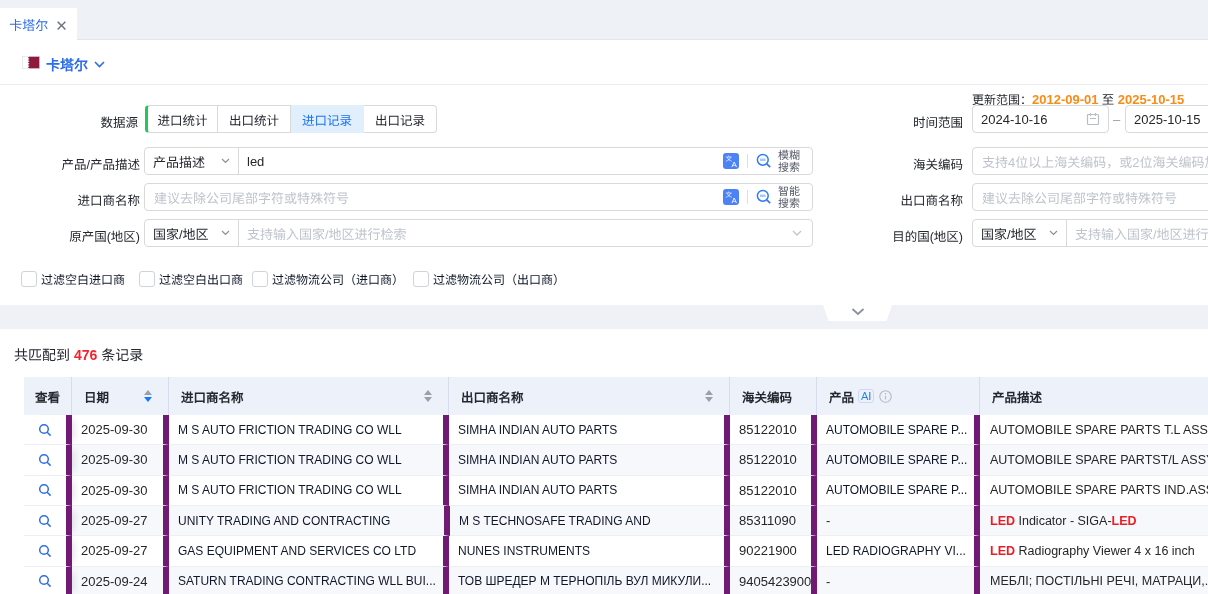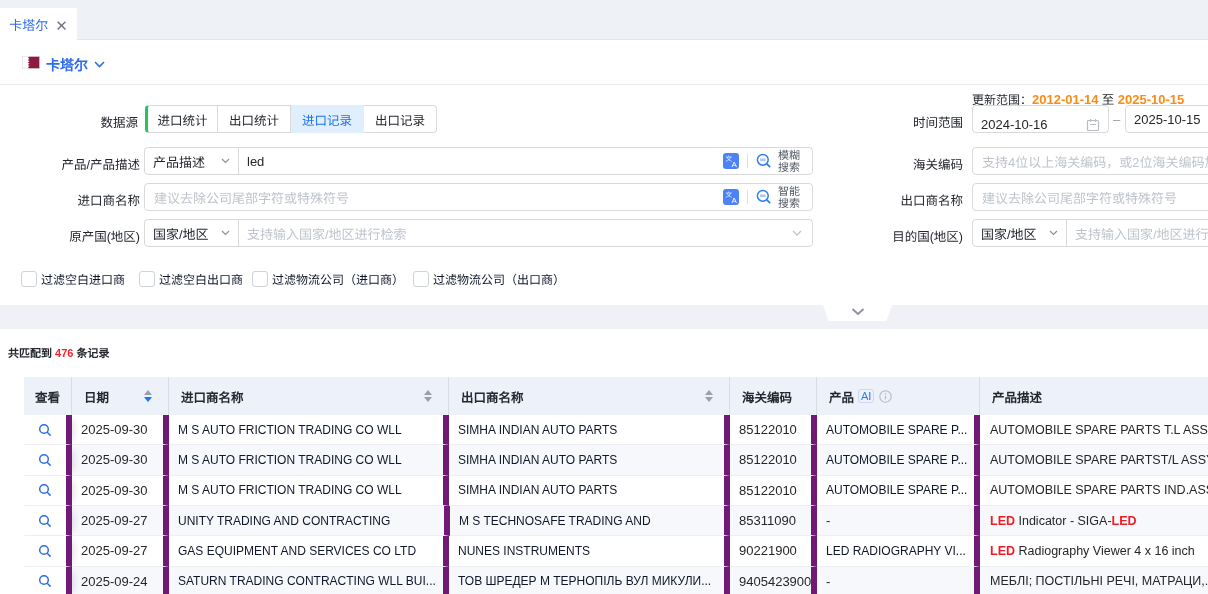--- a/index.html
+++ b/index.html
@@ -33,21 +33,21 @@
   
   .cb { position:absolute; top:270px; display:flex; align-items:center; gap:4px; font-size:12px; color:#0f172a; }
   .cb .box { width:16px; height:16px; border:1px solid #cfd3da; border-radius:3px; background:#fff; }
 
   
   .band { left:0; top:305px; width:1208px; height:24px; background:#eff1f6; }
   .notch { position:absolute; left:823px; top:0; width:69px; height:16px; background:#fff; clip-path:polygon(0 0,100% 0,92% 100%,8% 100%); display:flex; align-items:flex-start; justify-content:center; }
 
   
   .results { left:0; top:329px; width:1208px; height:265px; background:#fff; }
-  .count { position:absolute; left:8px; top:15px; font-size:11px; font-weight:bold; color:#24272e; }
+  .count { position:absolute; left:14px; top:15px; font-size:14px; font-weight:normal; color:#24272e; }
   .count b { color:#f5222d; }
 
   
   .tbl { position:absolute; left:24px; top:48px; width:1460px; font-size:13px; }
   .tr { display:flex; }
   .td { border-right:6px solid #701a75; display:flex; align-items:center; padding:0 9px; white-space:nowrap; overflow:hidden; }
   .thead .td { background:#edf1fa; border-right:1px solid #d9dde9; font-weight:bold; color:#24272e; height:38px; font-size:12.5px; padding:0 12px; }
   .tbody .td { height:30.32px; border-bottom:1px solid #edeff3; }
   .c1 { width:48px; justify-content:center; padding:0 !important; }
   .c2 { width:97px; }
@@ -89,23 +89,23 @@
     </svg>
 
   <div class="label" style="right:1070px;top:112px">数据源</div>
   <div class="seg">
       <div>进口统计</div>
       <div>出口统计</div>
       <div class="on">进口记录</div>
       <div>出口记录</div>
     </div>
 
-  <div class="abs" style="left:972px;top:89px;font-size:12px;color:#24272e;white-space:nowrap;">更新范围：<b style="color:#fa8c16;font-size:13px;">2012-01-14</b> <span style="font-size:12.5px">至</span> <b style="color:#fa8c16;font-size:13px;">2025-10-15</b></div>
+  <div class="abs" style="left:972px;top:89px;font-size:12px;color:#24272e;white-space:nowrap;">更新范围：<b style="color:#fa8c16;font-size:13px;">2012-09-01</b> <span style="font-size:12.5px">至</span> <b style="color:#fa8c16;font-size:13px;">2025-10-15</b></div>
   <div class="label" style="right:245px;top:112px">时间范围</div>
-  <div class="ibox" style="left:972px;top:105px;width:137px;height:28px;padding:0 8px;align-items:flex-end;">2024-10-16
+  <div class="ibox" style="left:972px;top:105px;width:137px;height:28px;padding:0 8px;">2024-10-16
     <svg style="margin-left:auto" width="14" height="14" viewBox="0 0 14 14">
         <rect x="1.5" y="2.5" width="11" height="10" rx="1" fill="none" stroke="#b8bcc4" stroke-width="1.2"></rect>
         <line x1="4.5" y1="1" x2="4.5" y2="4" stroke="#b8bcc4" stroke-width="1.2"></line>
         <line x1="9.5" y1="1" x2="9.5" y2="4" stroke="#b8bcc4" stroke-width="1.2"></line>
         <line x1="4" y1="6.5" x2="10" y2="6.5" stroke="#b8bcc4" stroke-width="1.2"></line>
       </svg>
   </div>
   <div class="abs" style="left:1113px;top:112px;color:#9aa0a8;font-size:13px;">–</div>
   <div class="ibox" style="left:1125px;top:105px;width:137px;height:28px;padding:0 8px;">2025-10-15</div>
 

